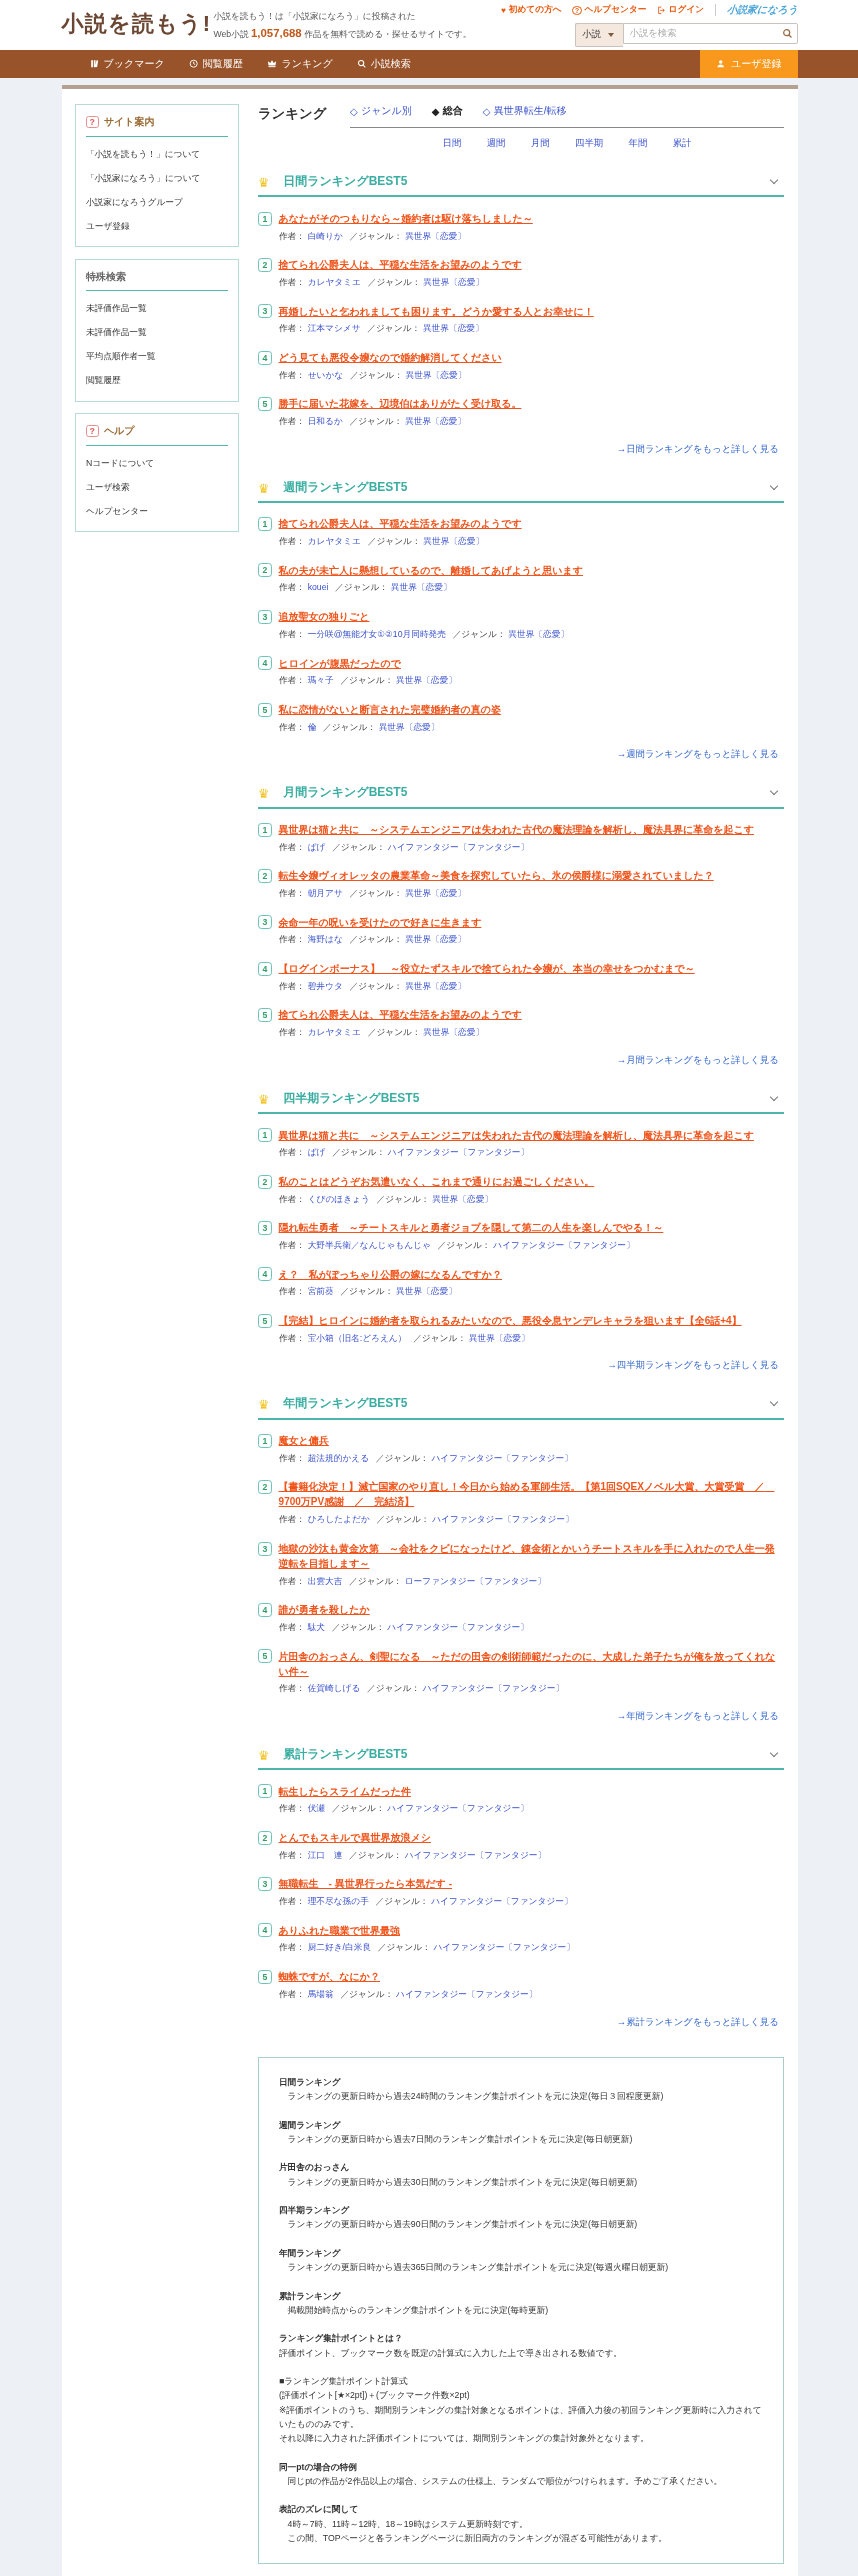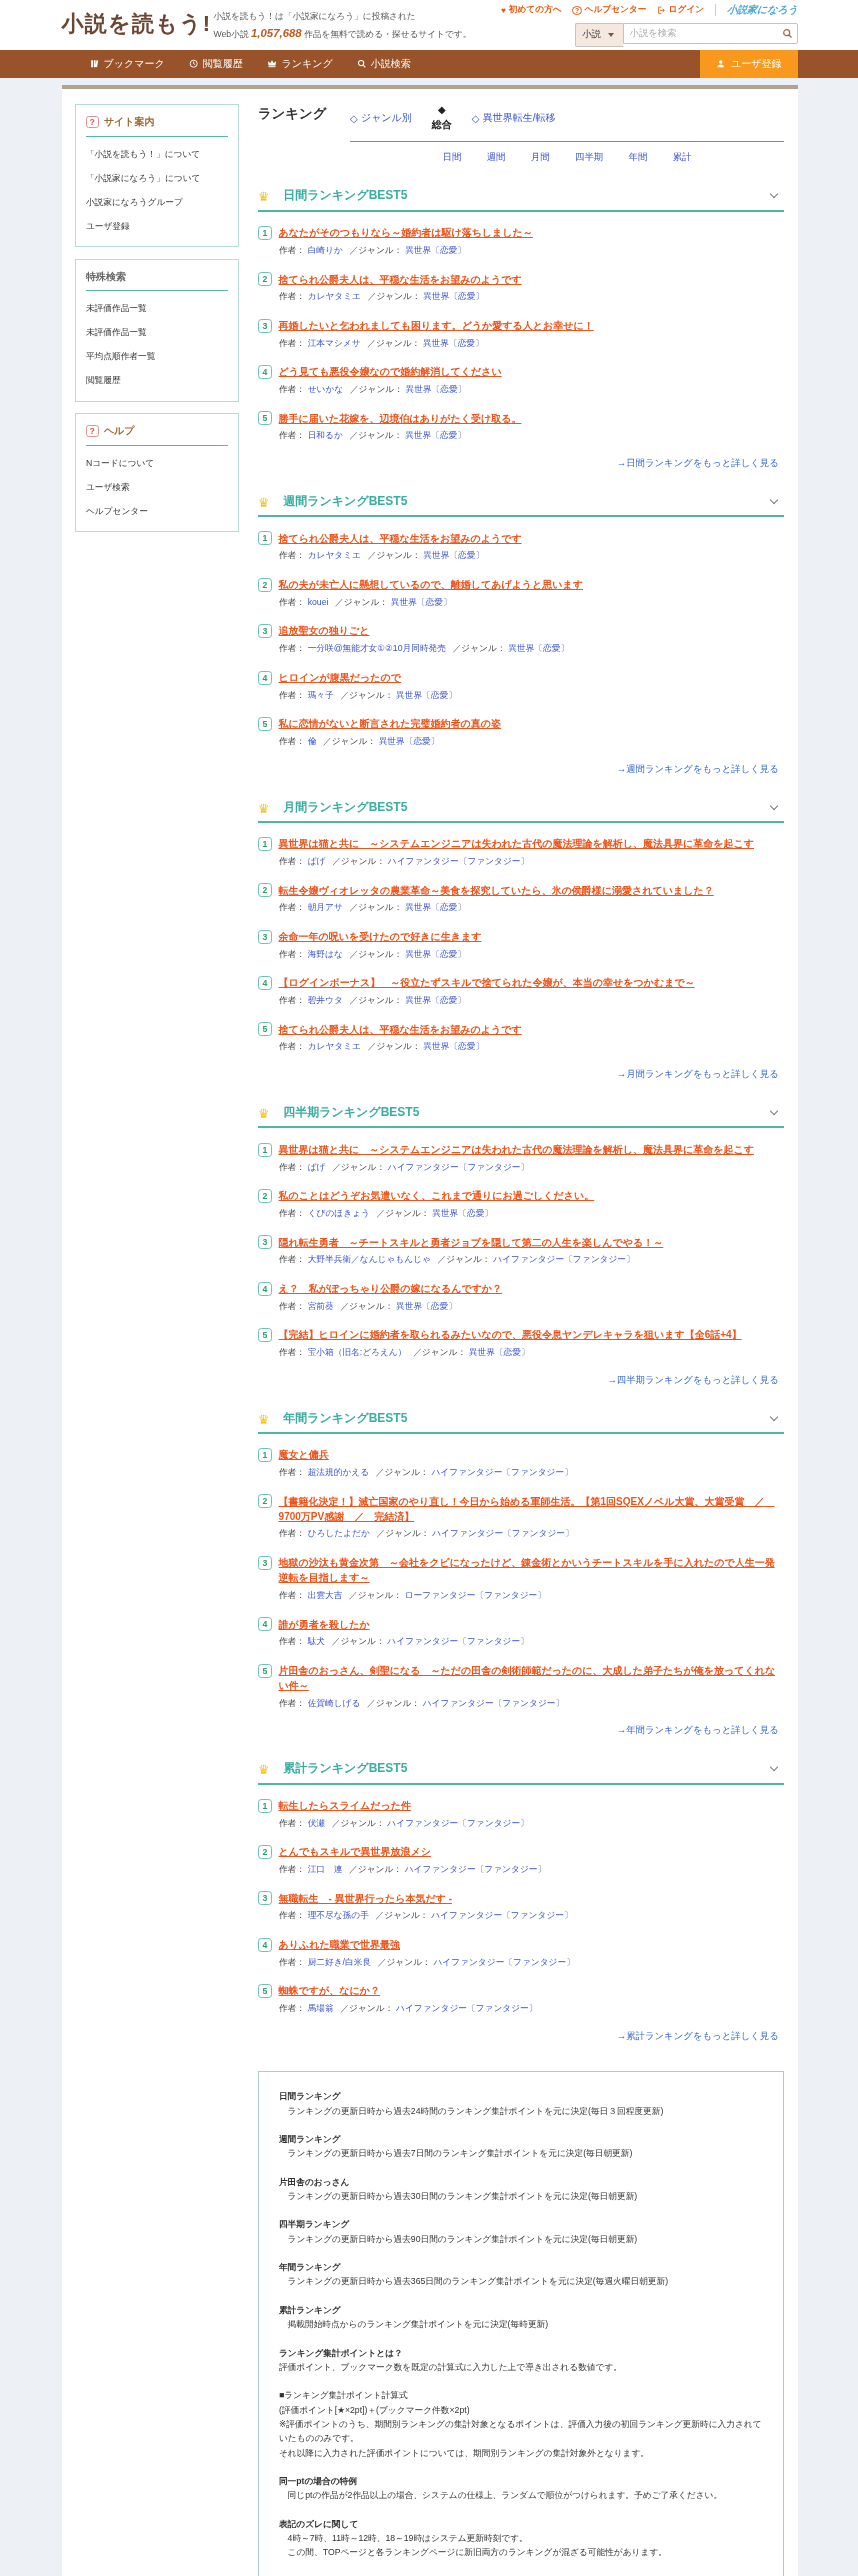--- a/index.html
+++ b/index.html
@@ -9,21 +9,21 @@
     font-family:"Liberation Sans","DejaVu Sans",sans-serif;
     font-size:9.4px;
   }
   a { text-decoration:none; cursor:pointer; }
 
   
   .site-header { background:#fff; height:50px; }
   .hwrap { width:736px; margin:0 auto; position:relative; height:50px; }
   .logo { position:absolute; left:0; top:9.4px; font-size:22px; font-weight:bold; color:#6b4632; letter-spacing:1.3px; }
   .tagline { position:absolute; left:152px; top:8.7px; font-size:8.7px; color:#555; line-height:1.75; }
-  .tagline .cnt { color:#c05a1d; font-weight:bold; font-size:11.4px;font-style:italic; }
+  .tagline .cnt { color:#c05a1d; font-weight:bold; font-size:11.4px; }
   .hright { position:absolute; right:0; top:3.3px; width:374px; }
   .toplinks { display:flex; justify-content:flex-end; align-items:center; gap:10.7px; font-size:8.7px; }
   .toplinks a.olink { color:#e8590c; font-weight:bold; display:flex; align-items:center; gap:2.7px;text-align:right; }
   .heart-ic::before { content:"♥"; color:#e8590c; font-size:8px; }
   .qcirc { display:inline-block; width:9.4px; height:9.4px; border:1px solid #e8590c; border-radius:50%; color:#e8590c; font-size:6.7px; line-height:8.7px; text-align:center; font-weight:bold; }
   .qcirc::before { content:"?"; }
   .navsep { border-left:0.7px solid #ccc; height:12px; }
   .naroulogo { color:#4fa7d8; font-size:10px; font-weight:bold; font-style:italic; transform:skewX(-6deg); display:inline-block; }
   .searchrow { display:flex; margin-top:5.3px; justify-content:flex-end; }
   .selbox { background:#f5e8df; border:0.7px solid #c9c3bd; border-right:none; border-radius:2px 0 0 2px; padding:4.7px 6.7px; font-size:9.4px; color:#333; display:flex; align-items:center; gap:6.7px; width:48px; }
@@ -54,21 +54,21 @@
 
   .main { flex:1; min-width:0; }
 
   
   .rhead { display:flex; margin-bottom:9.4px; }
   .rtitle { width:92px; font-size:13.4px; font-weight:bold; color:#333; padding-top:1.3px; }
   .rtabswrap { flex:1; }
   .typetabs { display:flex; gap:20px; padding-bottom:8.7px; border-bottom:0.7px solid #888; align-items:center; }
   .ttab { font-size:10px; color:#3a52cc; display:flex; align-items:center; gap:3.3px; }
   .ttab .dia::before { content:"◇"; }
-  .ttab.sel { color:#222; font-weight:bold;flex-direction:column; }
+  .ttab.sel { color:#222; font-weight:bold; }
   .ttab.sel .dia::before { content:"◆"; color:#222; }
   .periodtabs { display:flex; justify-content:center; gap:25.4px; padding-top:9.4px; font-size:9.4px; }
   .periodtabs a { color:#3a52cc; }
 
   
   .sec { margin-top:23px; }
   .sec-head { position:relative; display:flex; align-items:flex-end; gap:14px; padding-bottom:5.3px; border-bottom:2px solid #4cb6ab; }
   .crown::before { content:"♛"; color:#f2c119; font-size:12.7px; }
   .sec-title { color:#3aaea2; font-size:12px; font-weight:bold; }
   .chev { position:absolute; right:6.7px; top:4px; width:6px; height:6px; border-right:1.3px solid #777; border-bottom:1.3px solid #777; transform:rotate(45deg); }

